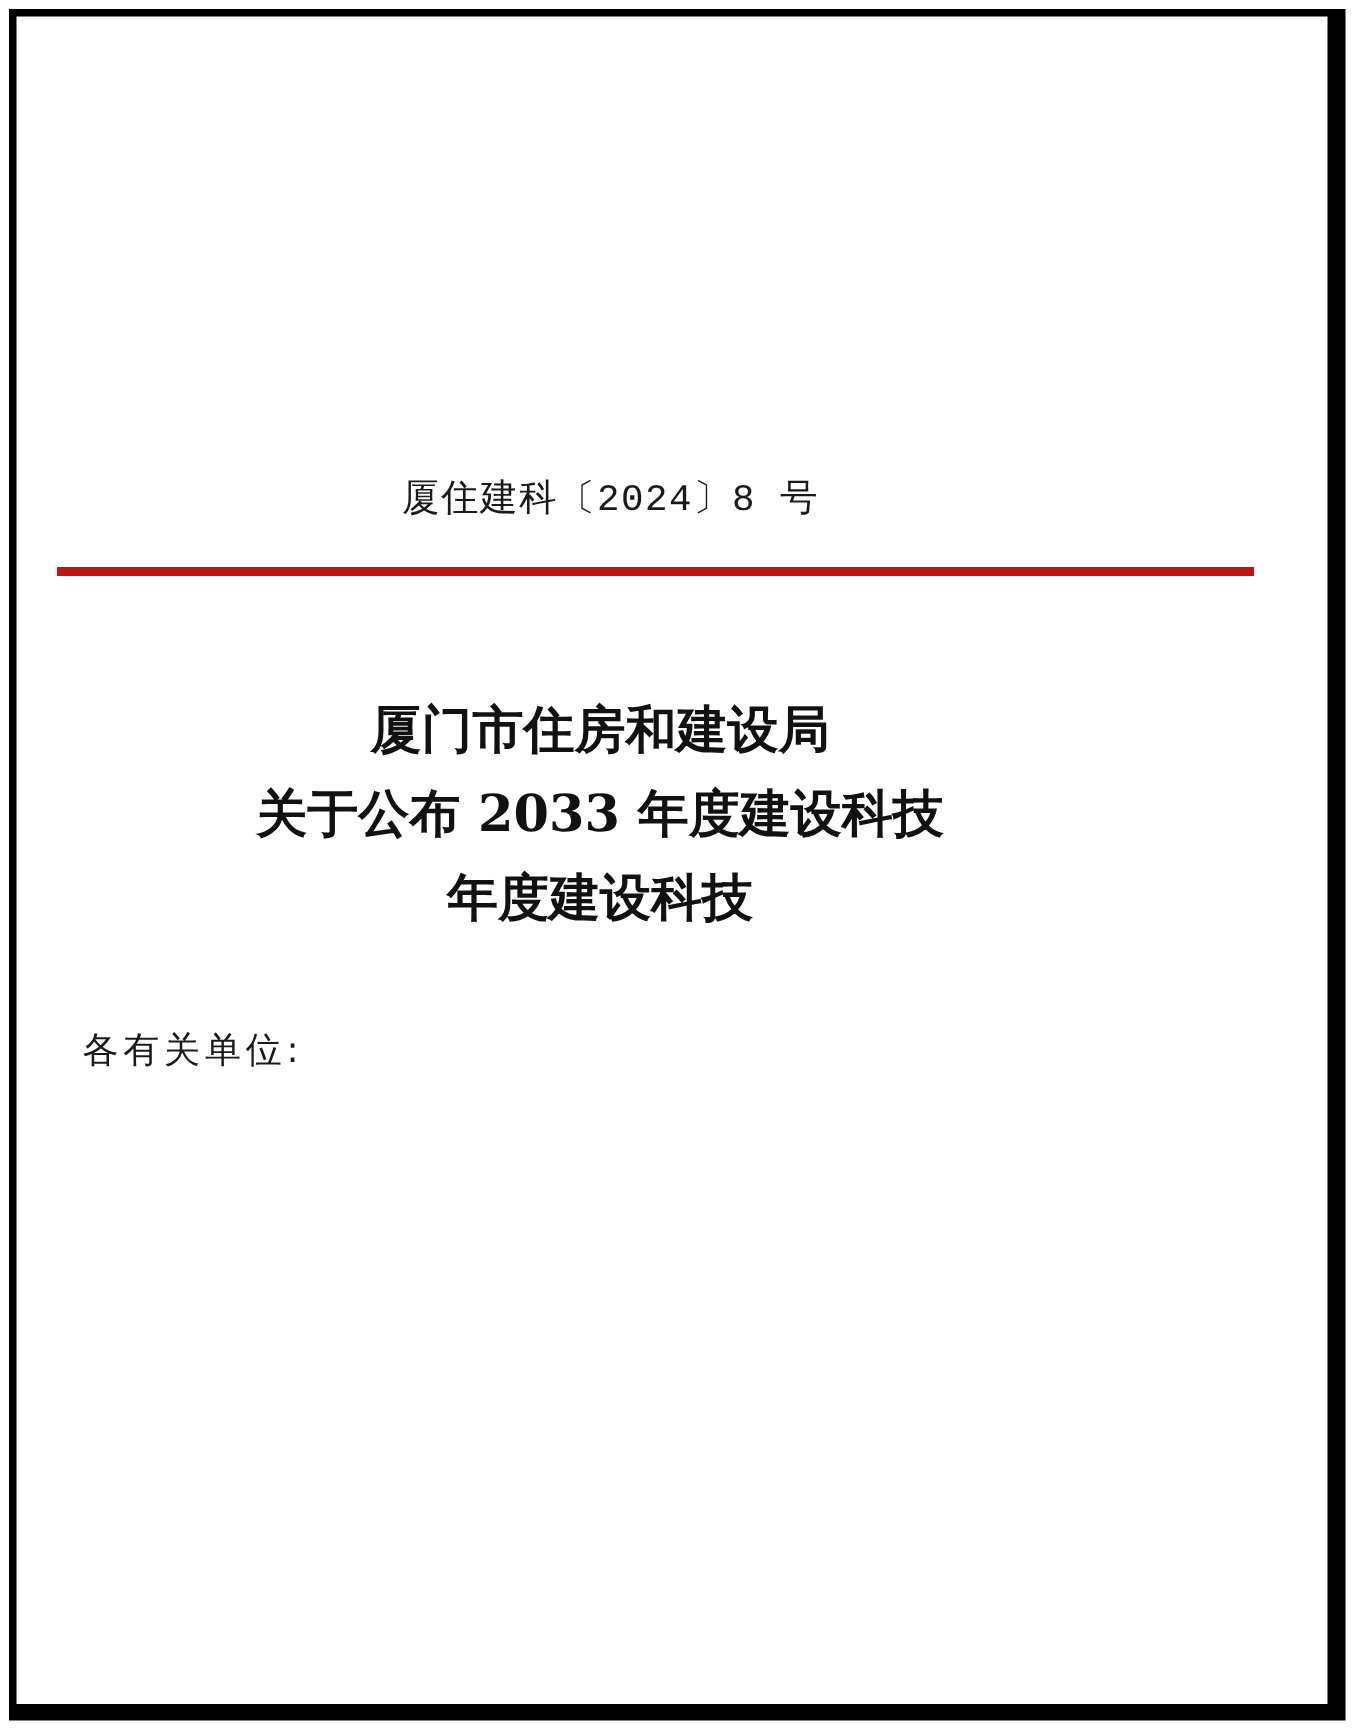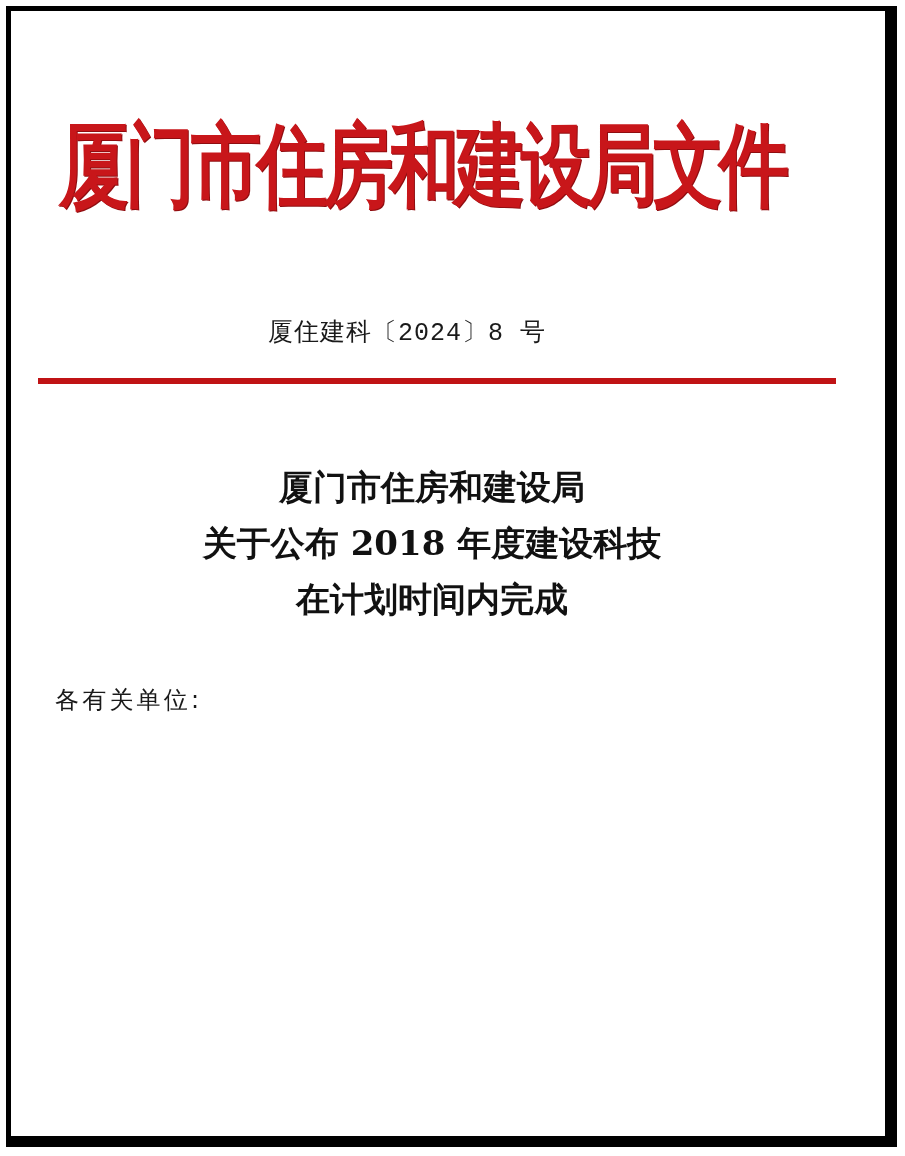--- a/index.html
+++ b/index.html
@@ -36,50 +36,47 @@
     font-size: 25px; color: #1a1a1a; letter-spacing: 1px;
     padding-left: 14px; box-sizing: border-box;
   }
   .red-rule {
     position: absolute; left: 27px; top: 367px; width: 798px; height: 6px;
     background: #c01315;
   }
   .title {
     position: absolute; left: 0; top: 448px; width: 778px; text-align: center;
     font-family: "DejaVu Serif", "Liberation Serif", serif; font-weight: bold;
-    color: #111111; font-size: 34px; line-height: 56px; padding-left: 32px;
+    color: #111111; font-size: 34px; line-height: 56px;
   }
   .title div { white-space: nowrap; }
   .body {
     position: absolute; left: 44px; top: 664px; width: 810px;
     font-family: "DejaVu Sans", "Liberation Sans", sans-serif;
     font-size: 24px; line-height: 51px; color: #1a1a1a;
     letter-spacing: 3.2px;
   }
   .body p { margin: 0; }
   .indent { text-indent: 57px; }
   .line { white-space: nowrap; display: block; }
 </style>
 </head>
 <body>
 
 <div class="frame-outer"></div>
 <div class="page">
 
-  <div class="red-header">
-    <span>厦门市住房和建设局文件</span>
-  </div>
 
   <div class="doc-number">厦住建科〔2024〕8 号</div>
 
   <div class="red-rule"></div>
 
   <div class="title">
     <div>厦门市住房和建设局</div>
-    <div>关于公布 2018 年度建设科技</div>
-    <div>在计划时间内完成</div>
+    <div>关于公布 2033 年度建设科技</div>
+    <div>年度建设科技</div>
   </div>
 
   <div class="body">
     <p>各有关单位:</p>
   </div>
 
 </div>
 
 </body></html>

